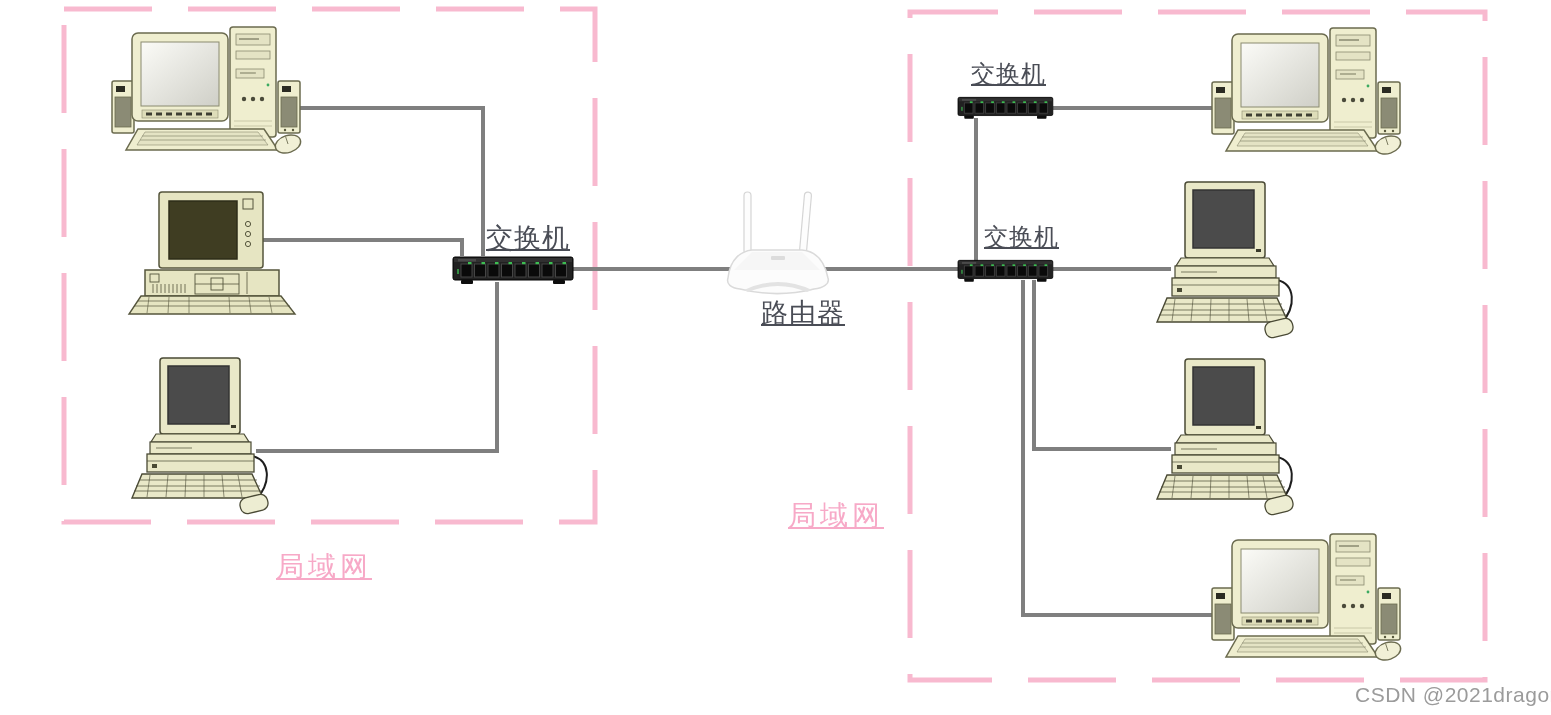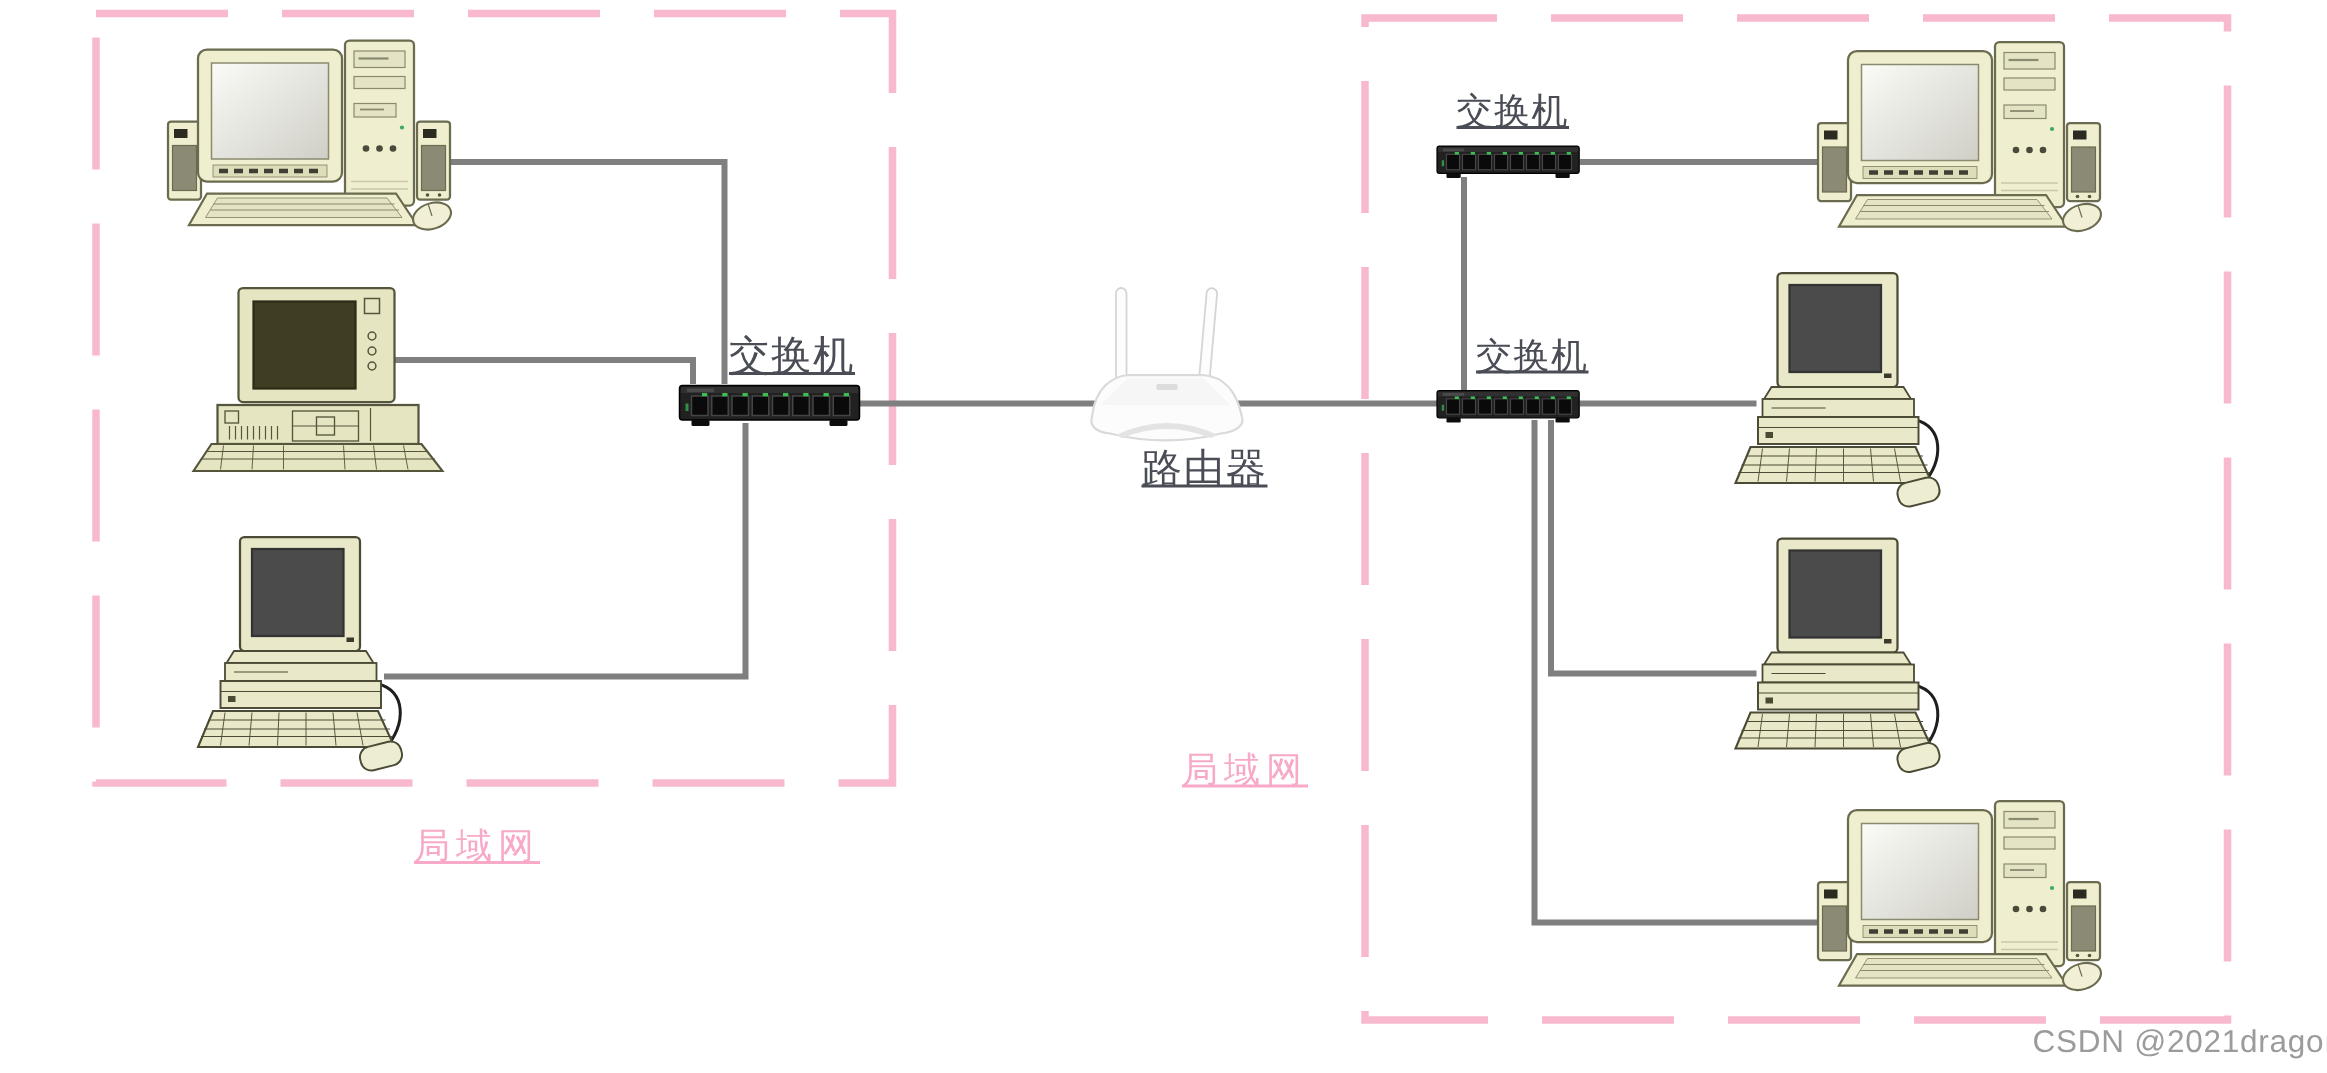--- a/index.html
+++ b/index.html
@@ -2,21 +2,21 @@
 <html lang="zh"><head>
 <meta charset="utf-8">
 <style>
   html,body{margin:0;padding:0;background:#fff;}
   .stage{position:relative;width:1551px;height:715px;background:#ffffff;overflow:hidden;
          font-family:"DejaVu Serif","Liberation Serif",serif;}
   .stage svg{position:absolute;left:0;top:0;}
   .label{position:absolute;color:#4A4D56;font-size:27px;letter-spacing:1px;
          white-space:nowrap;line-height:1.05;text-decoration:underline;}
   .label--small{font-size:24px;}
-  .label--pink{color:#F7A9C7;font-size:24px;letter-spacing:4px;}
+  .label--pink{color:#F7A9C7;font-size:28px;letter-spacing:4px;}
   .watermark{position:absolute;font-family:"Liberation Sans",sans-serif;
              font-size:21px;color:#9B9B9B;letter-spacing:0.5px;white-space:nowrap;}
 </style>
 </head>
 <body>
 
 <div class="stage">
 
 <svg width="1551" height="715" viewBox="0 0 1551 715">
   <defs>

